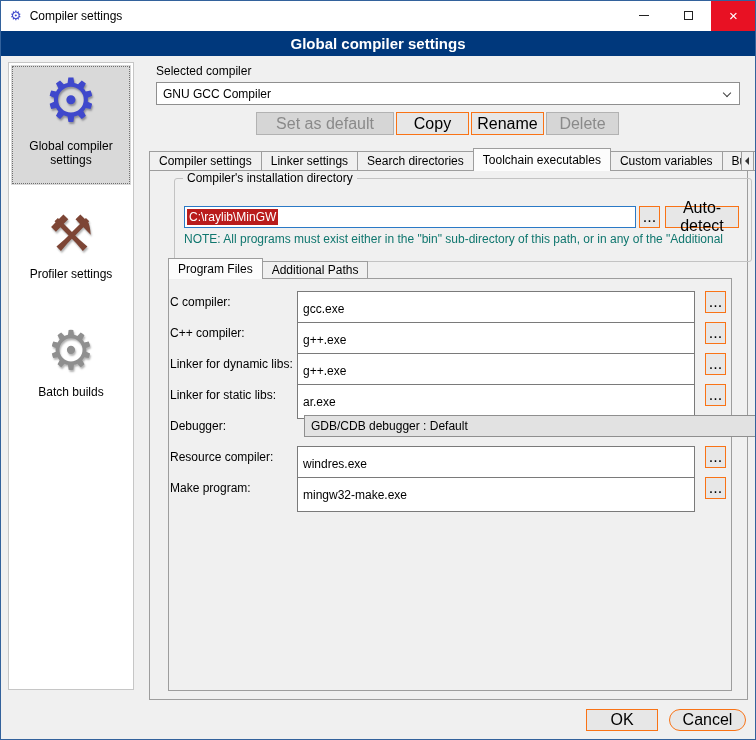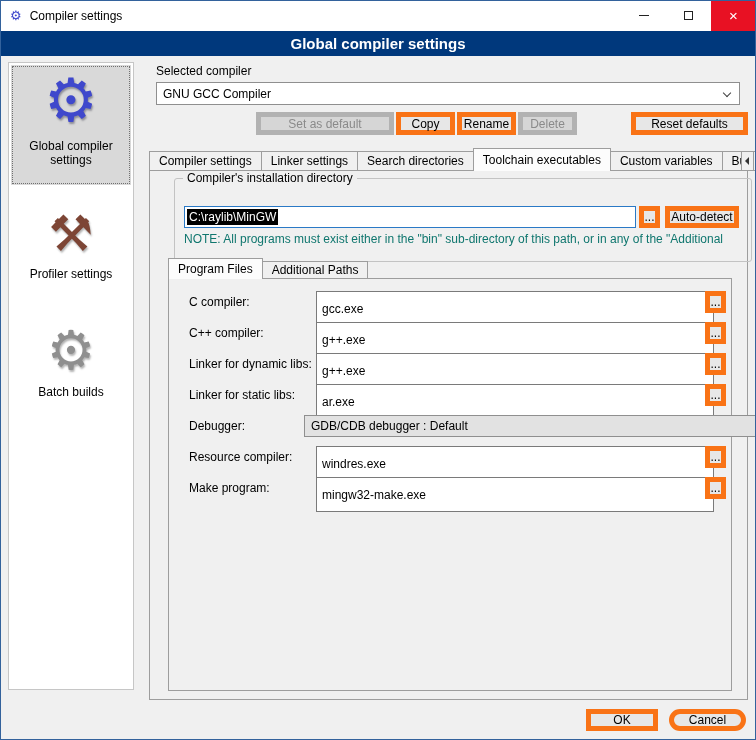--- a/index.html
+++ b/index.html
@@ -29,73 +29,73 @@
   .side-item .side-label { margin-top:8px; line-height:14px; }
   .side-item.selected { background:#d9d9d9; outline:1px dotted #707070; outline-offset:-2px; }
   .si-1 { margin-top:2px; height:120px; }
   .si-1 .big-icon { font-size:60px; color:#3f48cc; text-shadow:1px 2px 2px rgba(0,0,30,.35); }
   .si-2 { margin-top:18px; }
   .si-2 .big-icon { font-size:50px; color:#7d4535; text-shadow:1px 2px 2px rgba(0,0,0,.3); }
   .si-3 { margin-top:30px; }
   .si-3 .big-icon { font-size:54px; color:#8f8f8f; text-shadow:1px 2px 2px rgba(0,0,0,.3); }
 
   
-  .btn { background:#e7e7e7; border:5px solid #f97316; font-family:inherit; font-size:12px; text-align:center;
+  .btn { background:#e7e7e7; border:1px solid #f97316; font-family:inherit; font-size:16px; text-align:center;
          display:flex; align-items:center; justify-content:center; cursor:default; }
   .btn.disabled { background:#d6d6d6; border-color:#b2b2b2; color:#8a8a8a; }
   .textbox { background:#fff; border:1px solid #7a7a7a; padding:0 5px; display:flex; align-items:center;
              font-size:12px; overflow:hidden; white-space:nowrap; }
   .combo { position:relative; background:#fff; border:1px solid #8f8f8f; display:flex; align-items:center;
            padding:0 22px 0 6px; overflow:hidden; white-space:nowrap; }
   .combo .chevron { position:absolute; right:9px; top:7px; width:6px; height:6px;
                     border-right:1.6px solid #404040; border-bottom:1.6px solid #404040; transform:rotate(45deg); }
   .combo.grey { background:#e2e2e2; }
 
   
   .lbl-selected { position:absolute; left:156px; top:64px; }
   .combo-main { position:absolute; left:156px; top:82px; width:584px; height:23px; }
   .btn-row { position:absolute; left:256px; top:112px; width:492px; height:23px; display:flex; }
   .btn-setdefault { width:138px; height:23px; }
-  .btn-copy, .btn-rename, .btn-delete { width:59px; height:23px; margin-left:2px; }
+  .btn-copy, .btn-rename, .btn-delete { width:73px; height:23px; margin-left:2px; }
   .btn-reset { width:117px; height:23px; margin-left:auto; }
 
   
   .tabstrip { position:absolute; left:149px; top:148px; width:599px; height:23px; display:flex; align-items:flex-end; z-index:3; }
   .tab { height:20px; line-height:19px; padding:0 9px; background:#f0f0f0; border:1px solid #9d9d9d; border-left:none; white-space:nowrap; }
   .tab.first { border-left:1px solid #9d9d9d; }
   .tab.active { background:#fcfcfc; height:23px; line-height:22px; border-bottom:none; border-left:1px solid #9d9d9d; margin-left:-1px; position:relative; z-index:4; }
   .tab.clipped { max-width:46px; overflow:hidden; border-right:none; }
   .tab-arrows { margin-left:auto; display:flex; }
   .tab-arrow { width:13px; height:20px; background:#f0f0f0; border:1px solid #9d9d9d; display:flex; align-items:center; justify-content:center; }
   .tab-arrow + .tab-arrow { border-left:none; }
   .tri-left  { width:0; height:0; border-top:4px solid transparent; border-bottom:4px solid transparent; border-right:4px solid #333; }
 
   .panel { position:absolute; left:149px; top:170px; width:599px; height:530px; background:#f0f0f0; border:1px solid #9d9d9d; z-index:2; }
 
   
   .groupbox { position:absolute; left:24px; top:7px; width:578px; height:84px; border:1px solid #c3c3c3; border-radius:3px; }
   .groupbox-label { position:absolute; left:8px; top:-8px; background:#f0f0f0; padding:0 4px; }
   .dir-input { position:absolute; left:9px; top:27px; width:452px; height:22px; background:#fff; border:1px solid #2a79c6;
                display:flex; align-items:center; padding:0 2px; }
-  .dir-input .selection { background:#000000; color:#fff; padding:1px 2px; white-space:nowrap; }
+  .dir-input .selection { background:#b91c1c; color:#fff; padding:1px 2px; white-space:nowrap; }
   .btn-browse-dir { position:absolute; left:464px; top:27px; width:21px; height:22px; }
   .btn-autodetect { position:absolute; left:490px; top:27px; width:74px; height:22px; }
   .note { position:absolute; left:9px; top:53px; width:585px; color:#0f766e; white-space:nowrap; overflow:hidden; }
 
   
   .subtabstrip { position:absolute; left:18px; top:87px; height:21px; display:flex; align-items:flex-end; z-index:3; }
   .subtab { height:18px; line-height:17px; padding:0 9px; background:#f0f0f0; border:1px solid #9d9d9d; border-left:none; white-space:nowrap; }
   .subtab.first { border-left:1px solid #9d9d9d; }
   .subtab.active { background:#fcfcfc; height:21px; line-height:20px; border-bottom:none; border-left:1px solid #9d9d9d; position:relative; z-index:4; }
   .subpanel { position:absolute; left:18px; top:107px; width:564px; height:413px; background:#f0f0f0; border:1px solid #9d9d9d; z-index:2; }
 
   
   .frow { position:absolute; left:0; width:100%; height:22px; }
-  .frow .flabel { position:absolute; left:20px; top:4px; }
-  .frow .ftext  { position:absolute; left:147px; top:0; width:398px; height:35px; }
+  .frow .flabel { position:absolute; left:1px; top:4px; }
+  .frow .ftext  { position:absolute; left:128px; top:0; width:398px; height:35px; }
   .frow .fbrowse{ position:absolute; left:536px; top:0; width:21px; height:22px; }
   .frow .fcombo { position:absolute; left:135px; top:0; width:476px; height:22px; }
   .r0{top:12px;} .r1{top:43px;} .r2{top:74px;} .r3{top:105px;} .r4{top:136px;} .r5{top:167px;} .r6{top:198px;}
 
   
   .btn-ok { position:absolute; left:586px; top:709px; width:72px; height:22px; }
   .btn-cancel { position:absolute; left:669px; top:709px; width:77px; height:22px;border-radius:11px; }
 </style>
 </head>
 <body>
@@ -139,21 +139,20 @@
   <div class="combo combo-main">
     <span>GNU GCC Compiler</span>
     <span class="chevron"></span>
   </div>
 
   <div class="btn-row">
     <div class="btn btn-setdefault disabled">Set as default</div>
     <div class="btn btn-copy">Copy</div>
     <div class="btn btn-rename">Rename</div>
     <div class="btn btn-delete disabled">Delete</div>
-    <div class="btn btn-reset">Reset defaults</div>
   </div>
 
   <div class="tabstrip">
     <div class="tab first">Compiler settings</div>
     <div class="tab">Linker settings</div>
     <div class="tab">Search directories</div>
     <div class="tab active">Toolchain executables</div>
     <div class="tab">Custom variables</div>
     <div class="tab clipped">Buil</div>
     <div class="tab-arrows">

